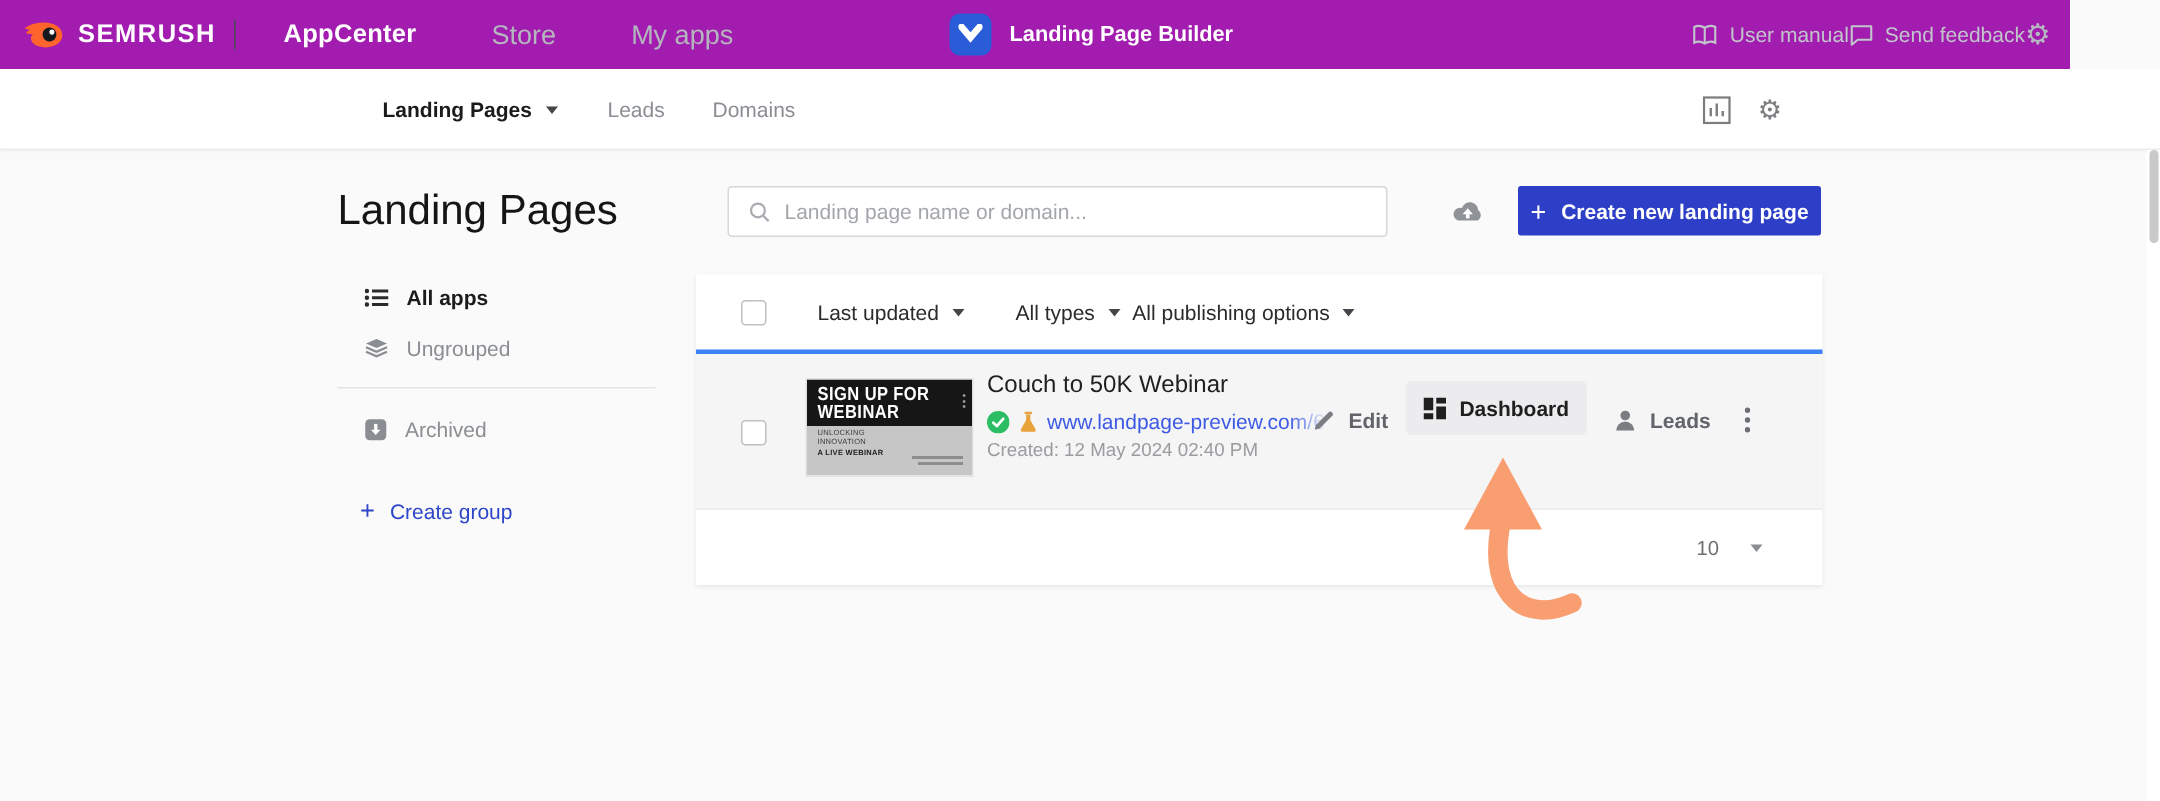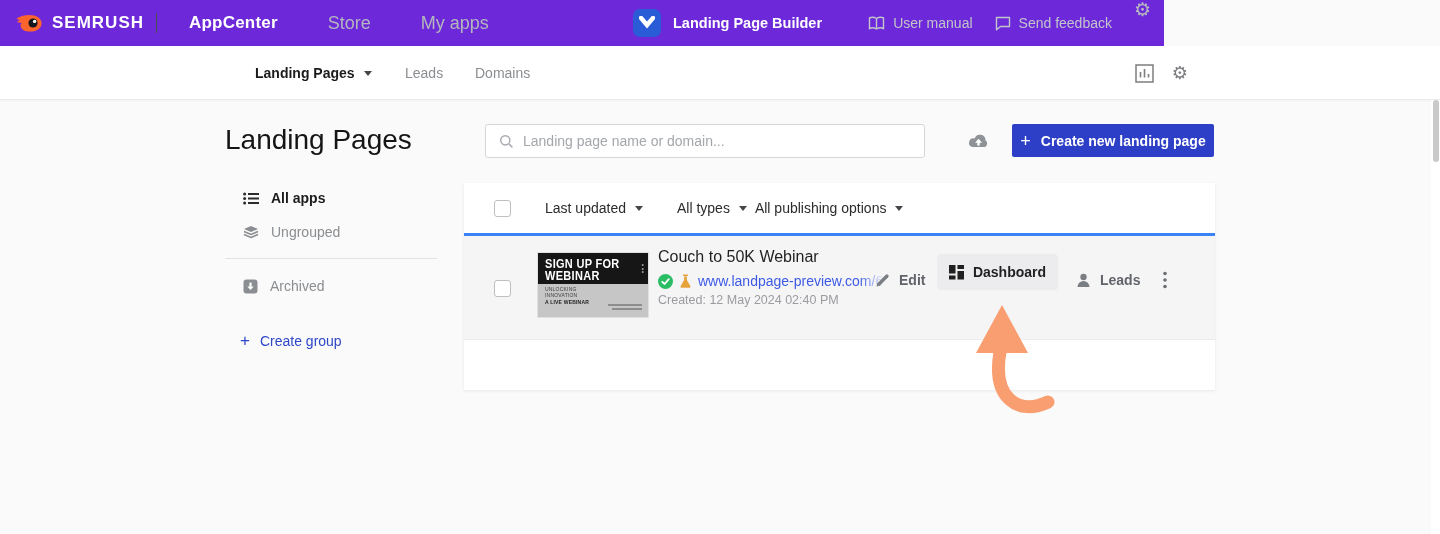--- a/index.html
+++ b/index.html
@@ -1,29 +1,29 @@
 <!DOCTYPE html>
 <html><head>
 <meta charset="utf-8">
 <style>
   * { margin:0; padding:0; box-sizing:border-box; }
   html,body { width:1440px; height:534px; font-family:"Liberation Sans", sans-serif; background:#fafafa; overflow:hidden; }
   .stage { position:relative; width:1440px; height:534px; background:#fafafa; }
 
   
-  .topbar { position:absolute; left:0; top:0; width:1164px; height:46px; background:#6d28d9; display:flex; align-items:center; }
+  .topbar { position:absolute; left:0; top:0; width:1380px; height:46px; background:#a21caf; display:flex; align-items:center; }
   .brand-wrap { display:flex; align-items:center; margin-left:16px; }
   .brand-text { color:#fff; font-weight:700; font-size:17px; letter-spacing:1px; margin-left:8px; }
   .brand-divider { width:1px; height:20px; background:#4a4c52; margin:0 12px; }
   .product-text { color:#fff; font-weight:700; font-size:17px; letter-spacing:0.2px;margin-left:20px; }
   .topnav-item { color:#b4b7be; font-size:18px; margin-left:50px; cursor:pointer; }
   .topbar-center { position:absolute; left:633px; top:0; height:46px; display:flex; align-items:center; }
   .app-icon { width:28px; height:28px; border-radius:7px; background:#2a5cd8; display:flex; align-items:center; justify-content:center; }
   .app-title { color:#fff; font-weight:700; font-size:14.5px; margin-left:12px; }
-  .topbar-right { position:absolute; right:13px; top:0; height:46px; display:flex; gap:22px; }
+  .topbar-right { position:absolute; right:13px; top:0; height:46px; display:flex; align-items:center; }
   .topbar-link { display:flex; align-items:center; gap:8px; color:#c2c5cb; font-size:14px; cursor:pointer; }
   .gear-top { color:#b6b9c0; font-size:19px; cursor:pointer; line-height:1; }
 
   
   .navbar { position:absolute; left:0; top:46px; width:1440px; height:54px; background:#fff; border-bottom:1px solid #ececec; box-shadow:0 1px 2px rgba(0,0,0,0.04); }
   .nav-item { position:absolute; top:0; height:54px; display:flex; align-items:center; font-size:14px; cursor:pointer; }
   .nav-active { font-weight:700; color:#1b1b1b; }
   .nav-gray { color:#8a8d91; }
   .caret { display:inline-block; width:0; height:0; border-left:4.5px solid transparent; border-right:4.5px solid transparent; border-top:5px solid #44464a; margin-left:9px; }
   .caret.gray { border-top-color:#8a8d91; }
@@ -316,20 +316,26 @@
 
       <div class="kebab">
         <svg width="4" height="18" viewBox="0 0 4 18">
           <circle cx="2" cy="2.5" r="1.8" fill="#6b6e73"></circle>
           <circle cx="2" cy="9" r="1.8" fill="#6b6e73"></circle>
           <circle cx="2" cy="15.5" r="1.8" fill="#6b6e73"></circle>
         </svg>
       </div>
     </div>
 
+    <div class="footer-row">
+      <span class="page-size">
+        <span>10</span>
+        <span class="caret gray"></span>
+      </span>
+    </div>
   </div>
 
   <div class="scroll-track">
     <div class="scroll-thumb"></div>
   </div>
 
   <div class="arrow-overlay">
     <svg width="140" height="125" viewBox="0 0 140 125">
       <path d="M108 112 C78 126 52 108 60 62" fill="none" stroke="#f99e71" stroke-width="13" stroke-linecap="round"></path>
       <polygon points="62,15 36,63 88,63" fill="#f99e71"></polygon>

